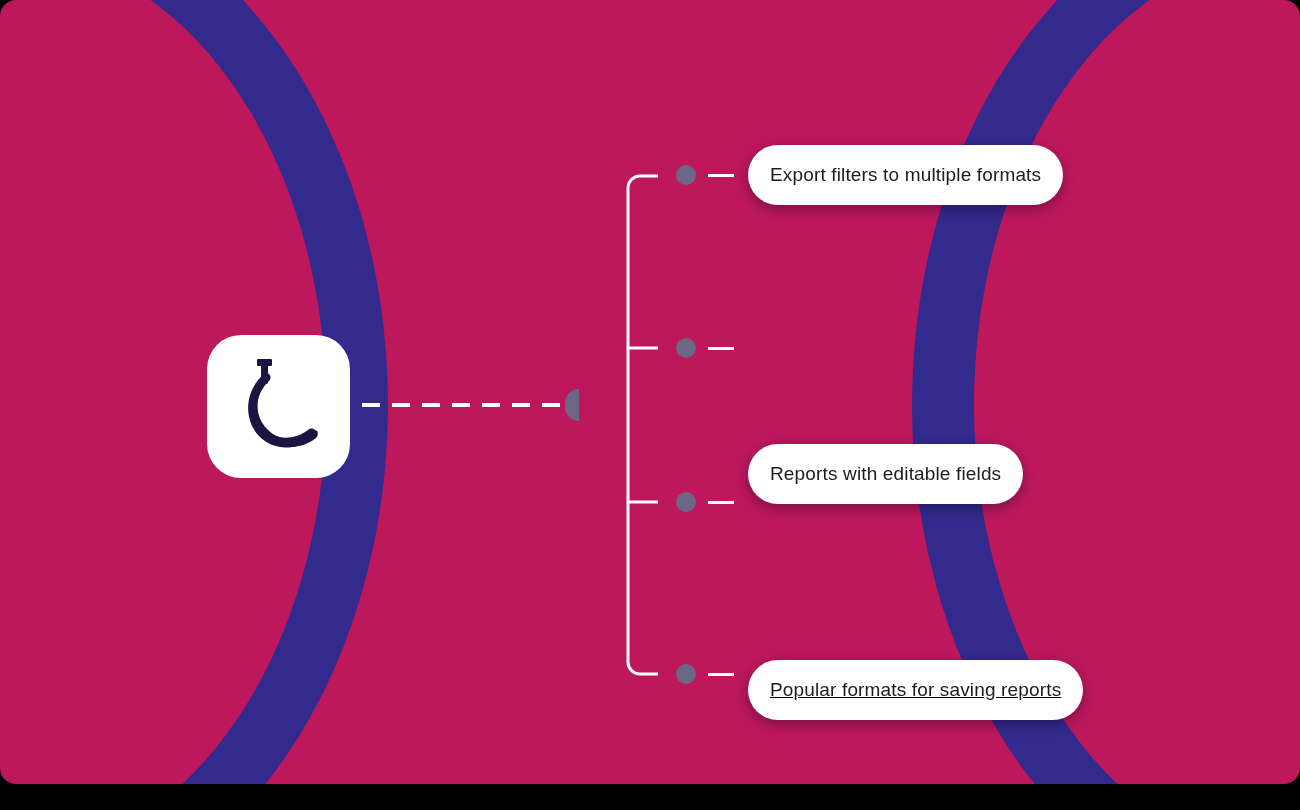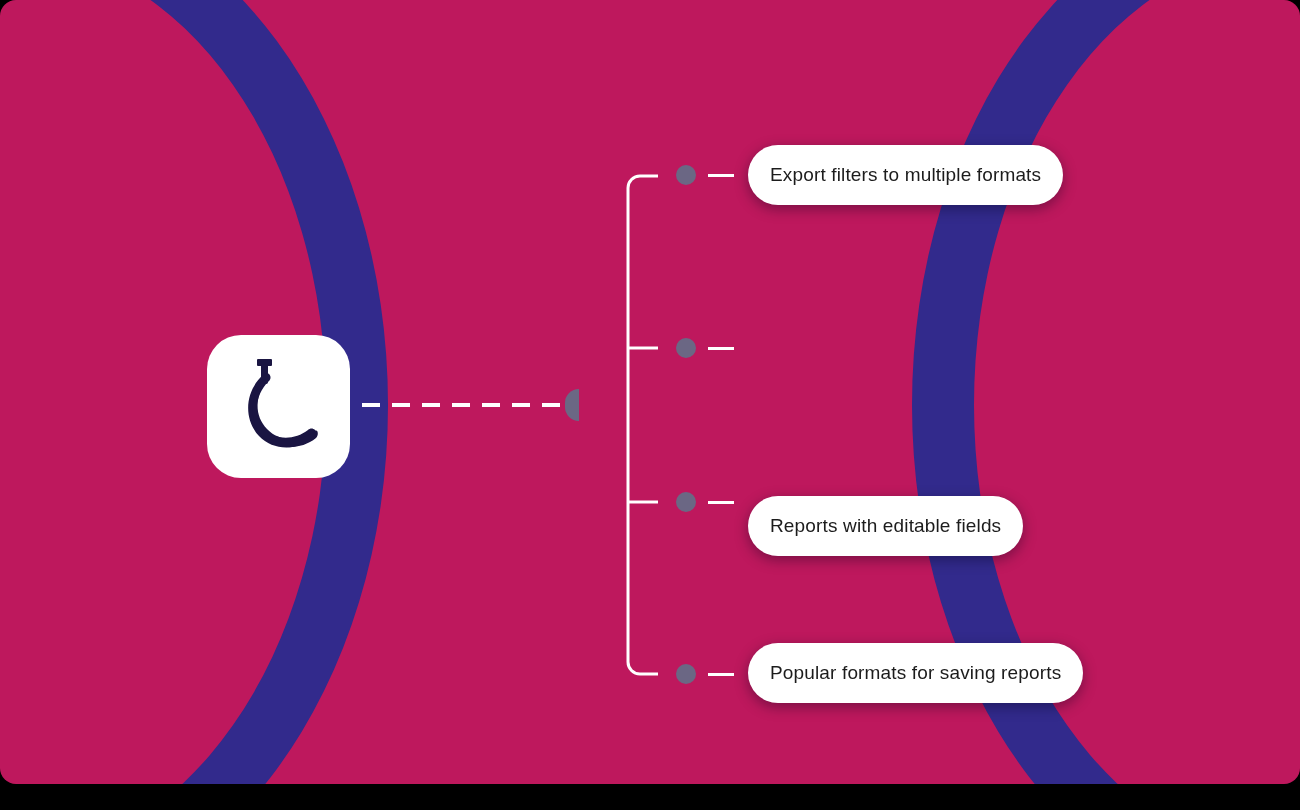--- a/index.html
+++ b/index.html
@@ -182,25 +182,25 @@
 
   <div class="node" style="top:338px;">
     <span class="node-dot"></span>
     <span class="node-stub"></span>
   </div>
 
   <div class="node" style="top:492px;">
     <span class="node-dot"></span>
     <span class="node-stub"></span>
   </div>
-  <div class="pill" style="top:496px;">
+  <div class="pill" style="top:444px;">
     <span class="pill-text">Reports with editable fields</span>
   </div>
 
   <div class="node" style="top:664px;">
     <span class="node-dot"></span>
     <span class="node-stub"></span>
   </div>
-  <div class="pill" style="top:643px;">
+  <div class="pill" style="top:660px;text-decoration:underline;">
     <span class="pill-text">Popular formats for saving reports</span>
   </div>
 
 </div>
 
 </body></html>

